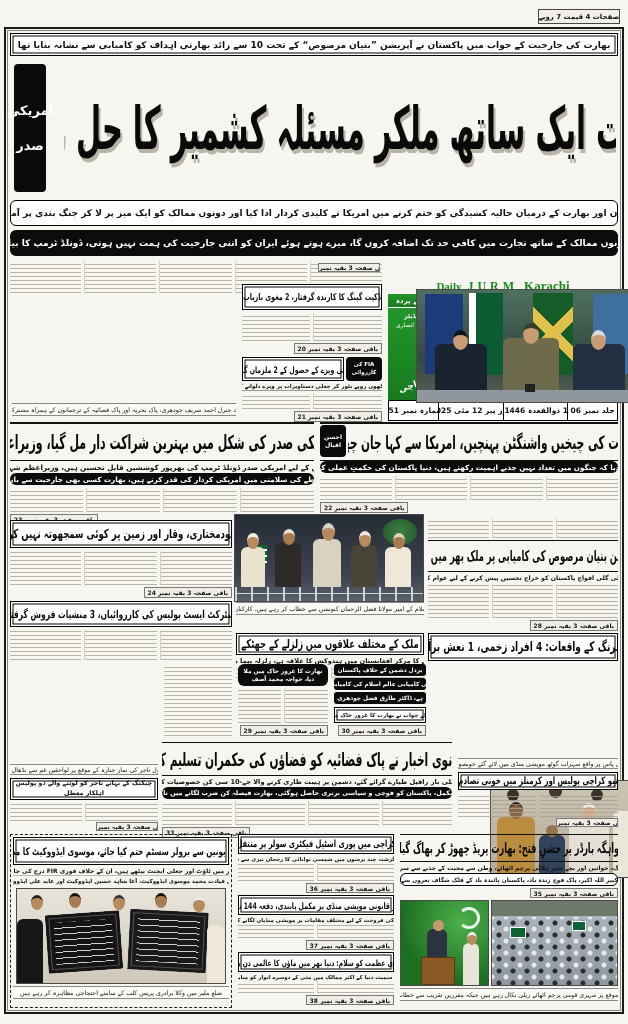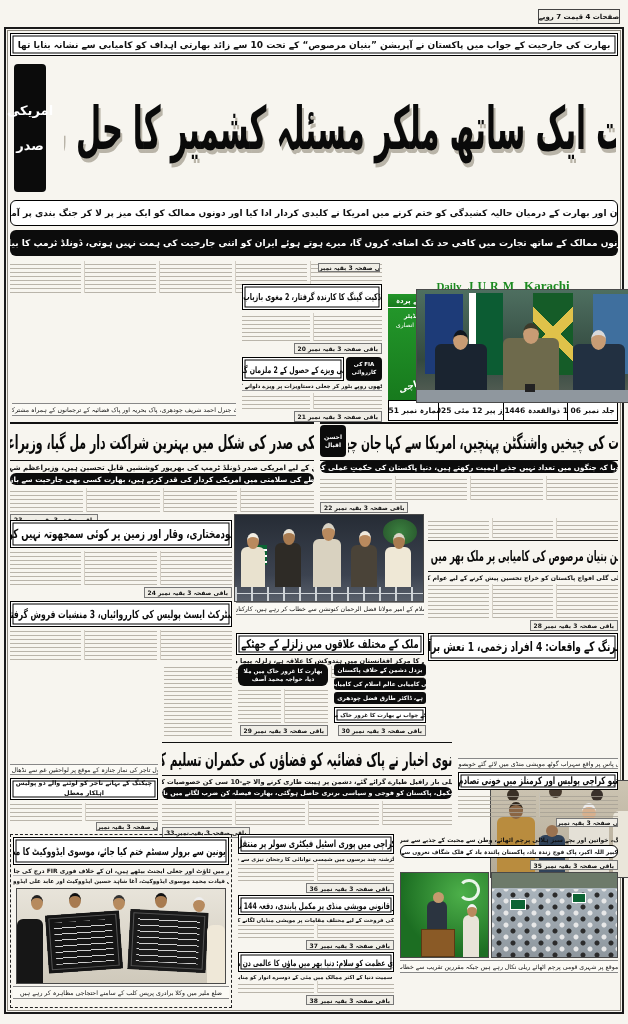--- a/index.html
+++ b/index.html
@@ -396,20 +396,23 @@
     <div class="cols" style="height:12px">
         <i></i>
         <i></i>
       </div>
     <div style="display:flex;justify-content:flex-start;margin-top:2px">
       <span class="more" style="height:8px">باقی صفحہ 3 بقیہ نمبر 38</span>
     </div>
   </div>
 
   <div class="abs" style="left:400px;top:834px;width:218px;height:174px">
+    <div class="hl" style="height:26px;font-size:8.2px;border-top:1px solid #111;border-bottom:1px solid #111">
+      <span class="sq">واہگہ بارڈر پر جشنِ فتح: بھارت پریڈ چھوڑ کر بھاگ گیا</span>
+    </div>
     <div class="thin" style="height:11px;font-size:6px">نوجوان، بزرگ، خواتین اور بچے سبز ہلالی پرچم اٹھائے، وطن سے محبت کے جذبے سے سرشار نظر آئے</div>
     <div class="wline thin" style="height:11px;font-size:5.8px">فضا نعرۂ تکبیر اللہ اکبر، پاک فوج زندہ باد، پاکستان پائندہ باد کے فلک شگاف نعروں سے گونج اٹھی</div>
     <div style="display:flex;justify-content:flex-start;margin:2px 0">
       <span class="more" style="height:8px">باقی صفحہ 3 بقیہ نمبر 35</span>
     </div>
     <div style="display:flex;gap:2px;height:86px">
       <div class="photo" style="flex:1.45">
         <div class="abs" style="inset:0;background:linear-gradient(180deg,#6d7a6a 0 18%,#aab4bc 18%,#8e979e 100%)"></div>
         <div class="abs" style="inset:16px 0 0 0;background-image:
              radial-gradient(circle,#2b2b2b 2px,transparent 3px),

